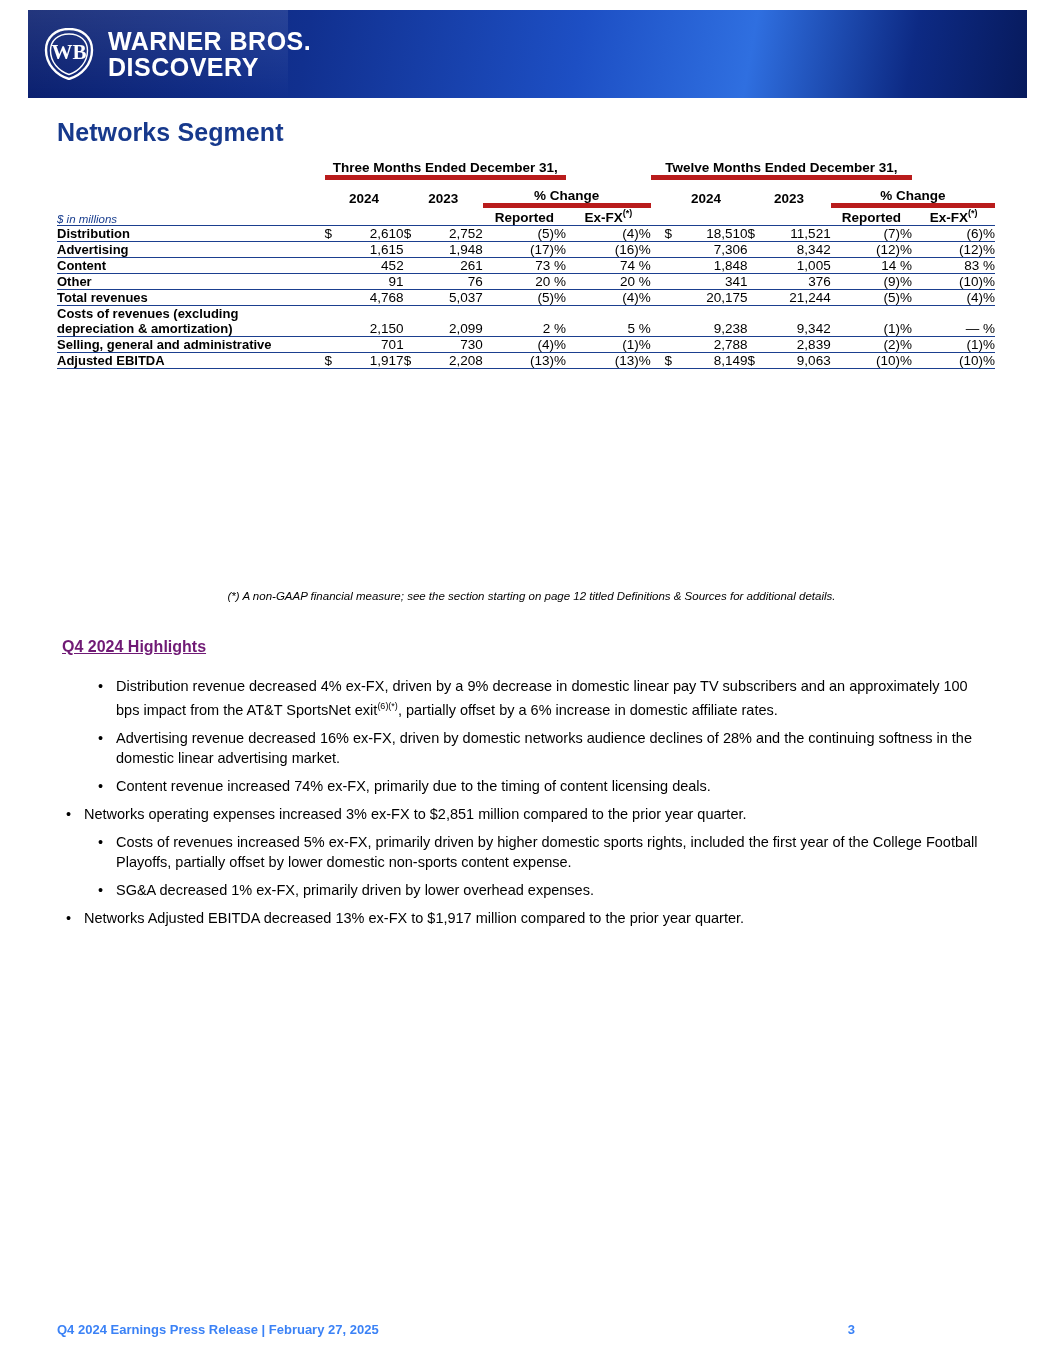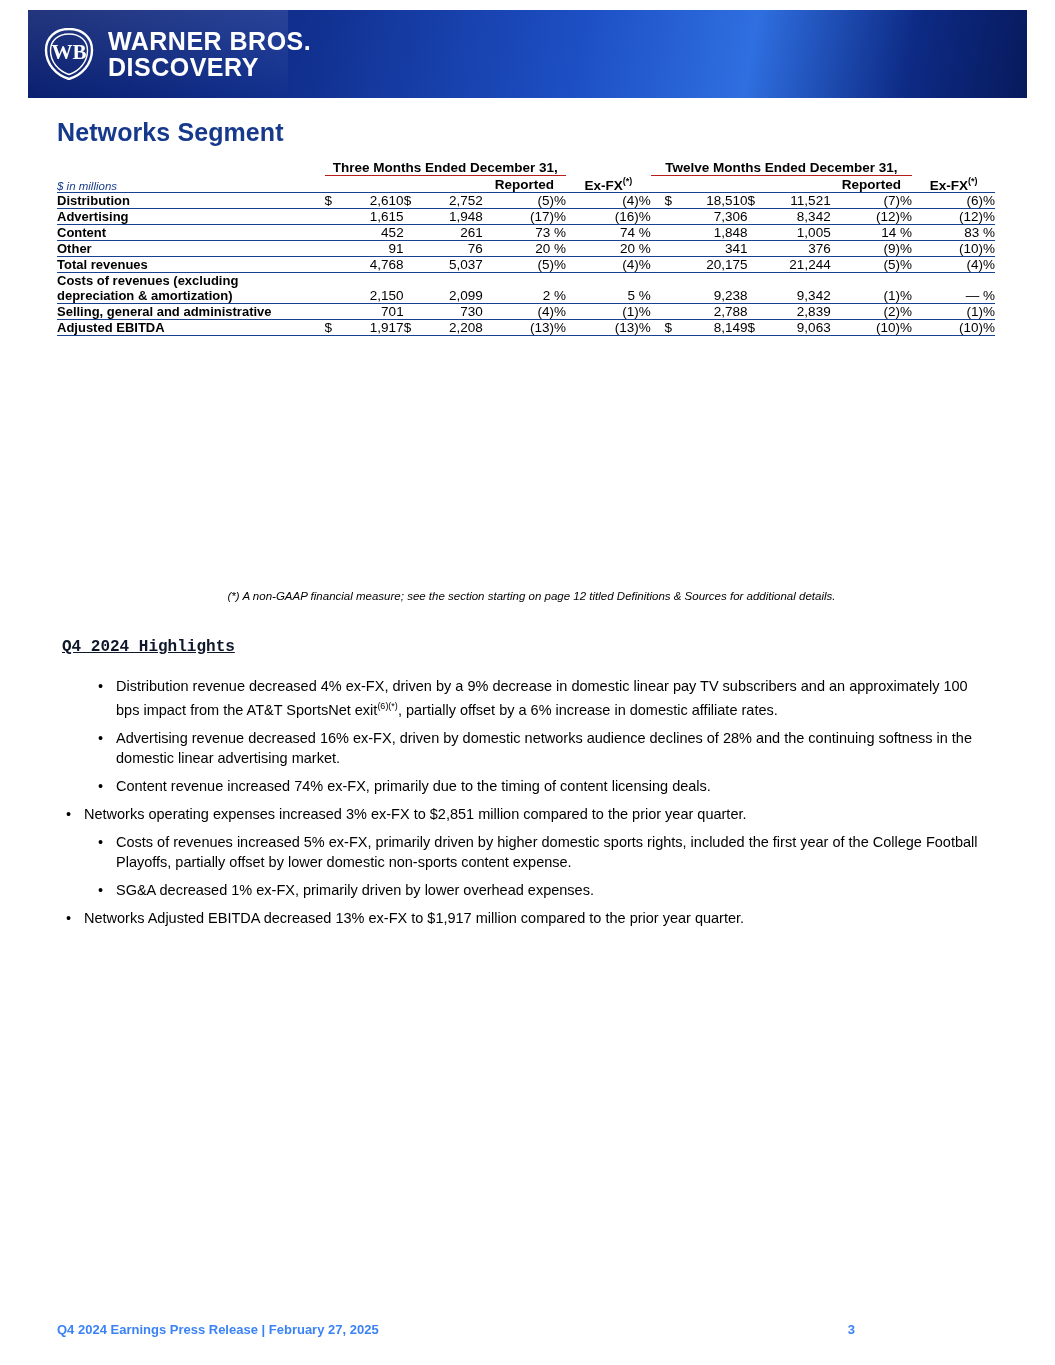--- a/index.html
+++ b/index.html
@@ -123,44 +123,43 @@
     font-size: 13.5px;
     padding: 9px 2px 8px 0;
     white-space: nowrap;
   }
   .cur {
     text-align: left;
     font-size: 13.5px;
     padding: 9px 0 8px 4px;
   }
   .borderline td { border-bottom: 1px solid #1b3f8f; }
-  .hdr-underline { border-bottom: 1px solid #b91c1c; }
+  .hdr-underline { border-bottom: 5px solid #b91c1c; }
   sup { font-size: 9px; vertical-align: super; }
 
   
   .table-footnote {
     position: absolute;
     left: 4px;
     top: 590px;
     width: 1055px;
     text-align: center;
     font-style: italic;
     font-size: 11.5px;
   }
 
   
   .highlights-title {
     position: absolute;
     left: 62px;
     top: 638px;
     font-size: 16px;
     font-weight: bold;
-    color: #0f172a;
+    color: #701a75;
     text-decoration: underline;
-    font-family: Liberation Mono, monospace;
   }
   .highlights {
     position: absolute;
     left: 62px;
     top: 668px;
     width: 930px;
     font-size: 14.5px;
     line-height: 20px;
   }
   .bullet-l1 {
@@ -244,20 +243,31 @@
 
     <tbody>
         <tr>
       <td></td>
           <td></td>
       <td class="hdr-group hdr-underline" colspan="5">Three Months Ended December 31,</td>
       <td></td>
       <td class="hdr-group hdr-underline" colspan="6">Twelve Months Ended December 31,</td>
     </tr>
 
+    <tr>
+      <td></td>
+          <td></td>
+      <td class="yr-hdr" colspan="2" style="padding-top:8px">2024</td>
+      <td class="yr-hdr" colspan="2" style="padding-top:8px">2023</td>
+      <td class="hdr-group hdr-underline" colspan="2" style="padding-top:8px">% Change</td>
+      <td></td>
+      <td class="yr-hdr" colspan="2" style="padding-top:8px">2024</td>
+      <td class="yr-hdr" colspan="2" style="padding-top:8px">2023</td>
+      <td class="hdr-group hdr-underline" colspan="2" style="padding-top:8px">% Change</td>
+    </tr>
 
     <tr class="borderline">
       <td class="unit-note">$ in millions</td>
       <td></td>
       <td colspan="2"></td>
       <td colspan="2"></td>
       <td class="subhdr">Reported</td>
       <td class="subhdr"><span>Ex-FX</span><sup>(*)</sup></td>
       <td></td>
       <td colspan="2"></td>

